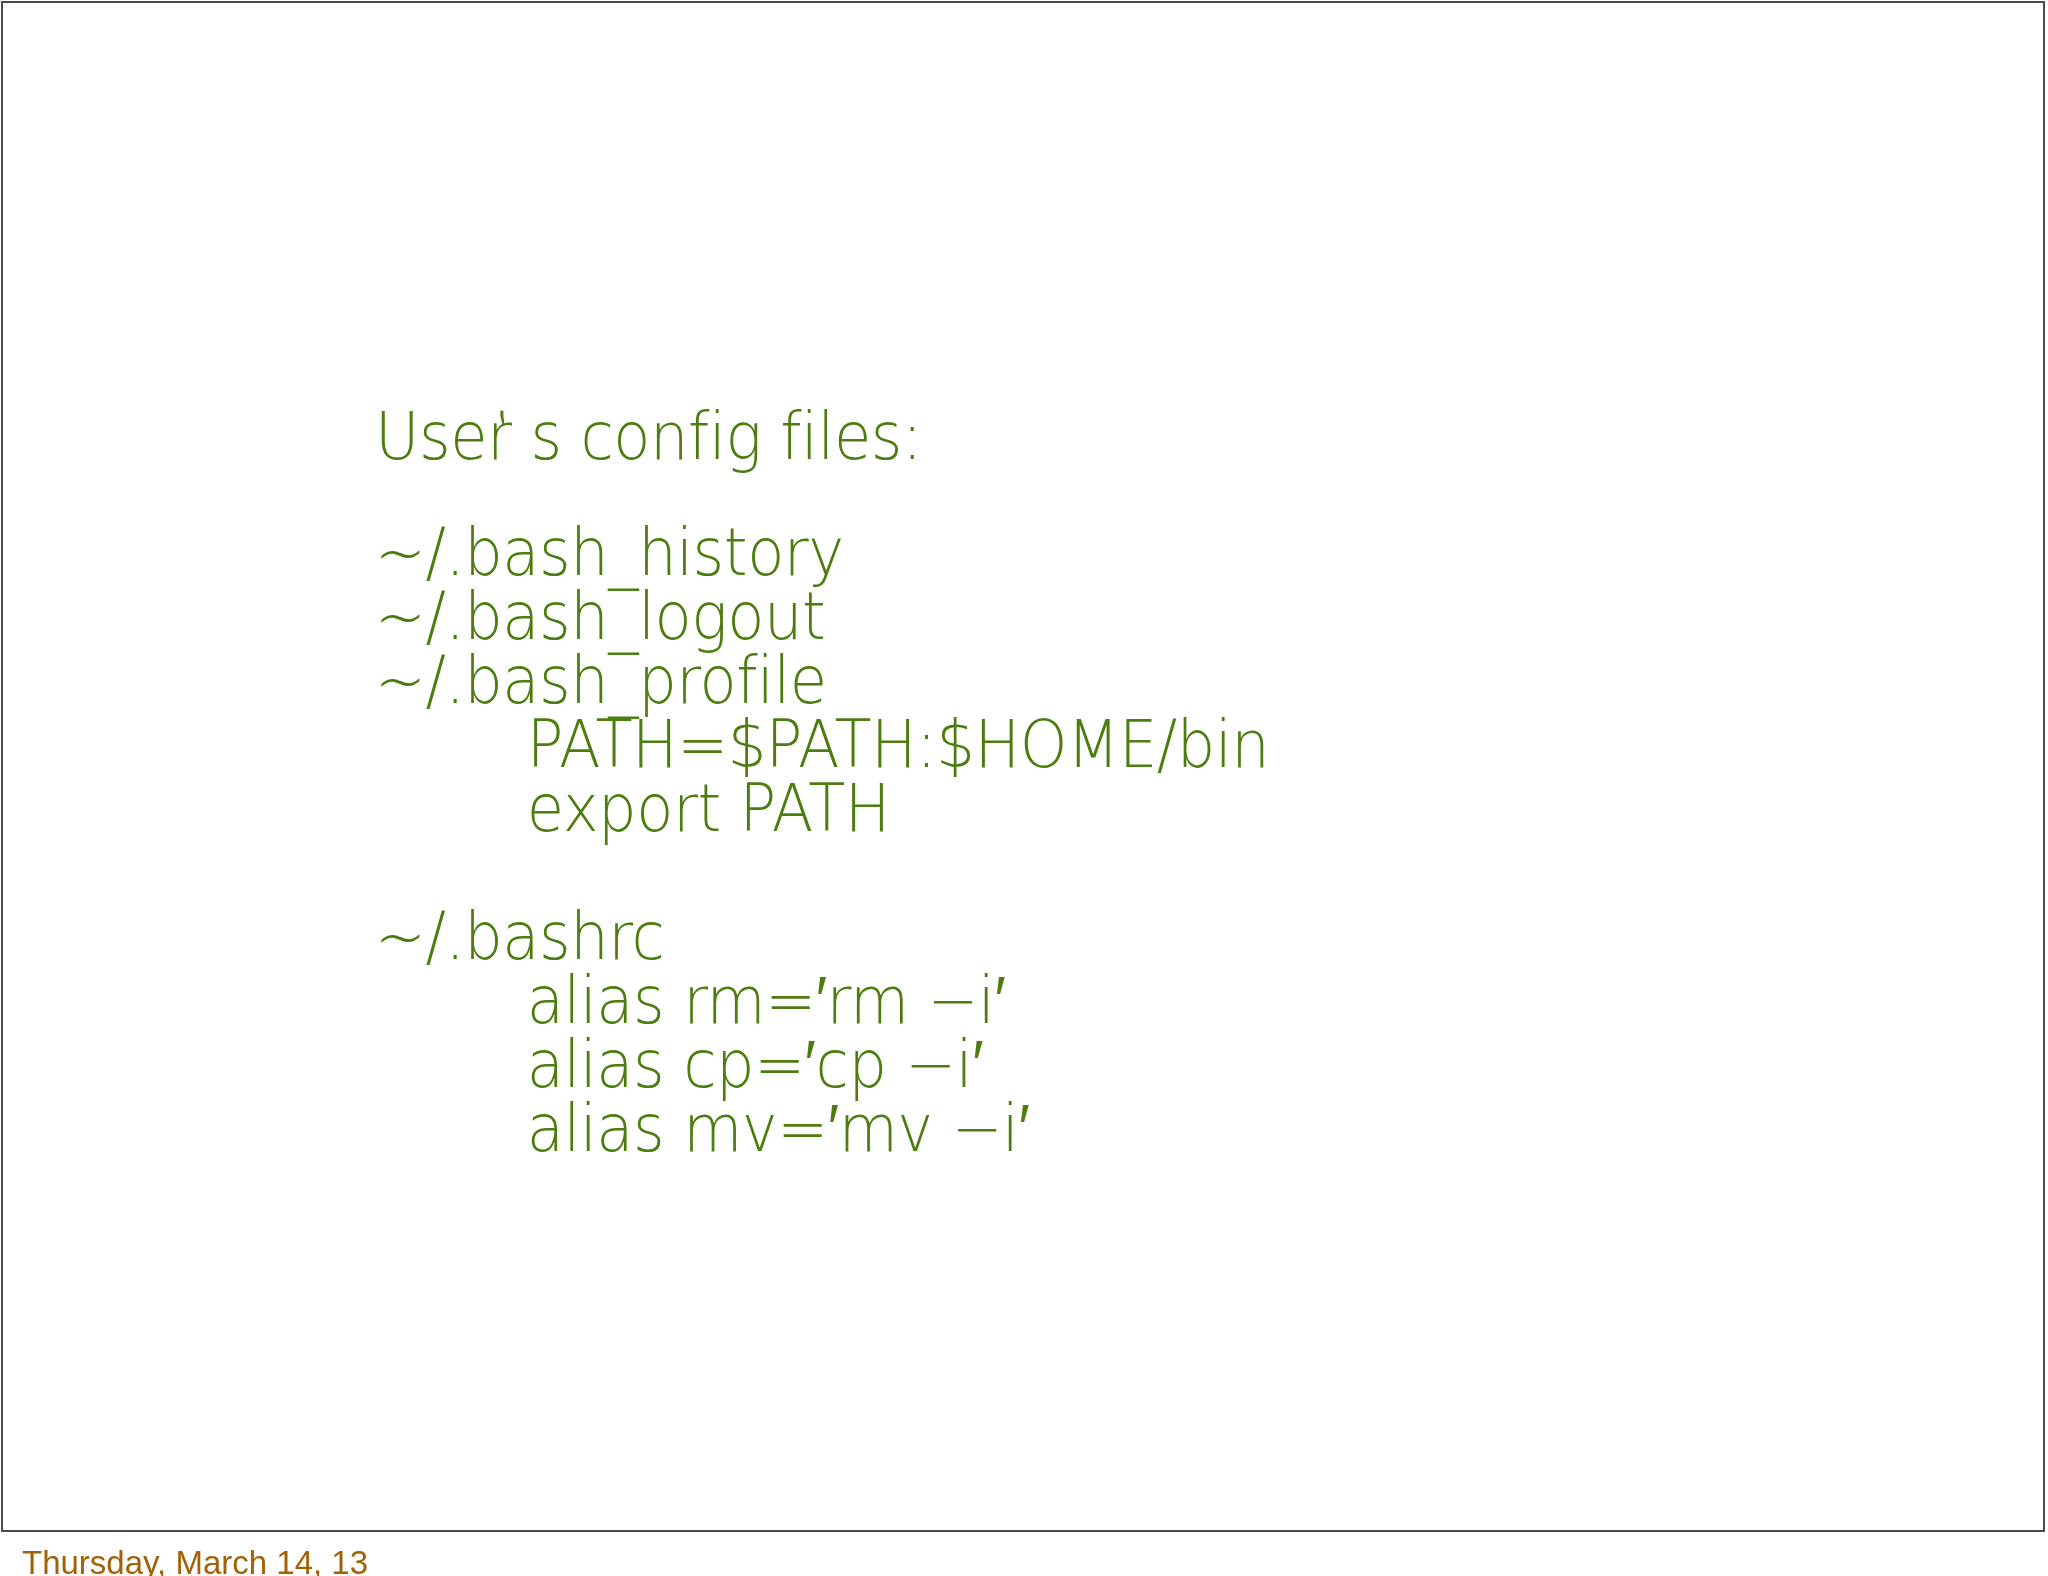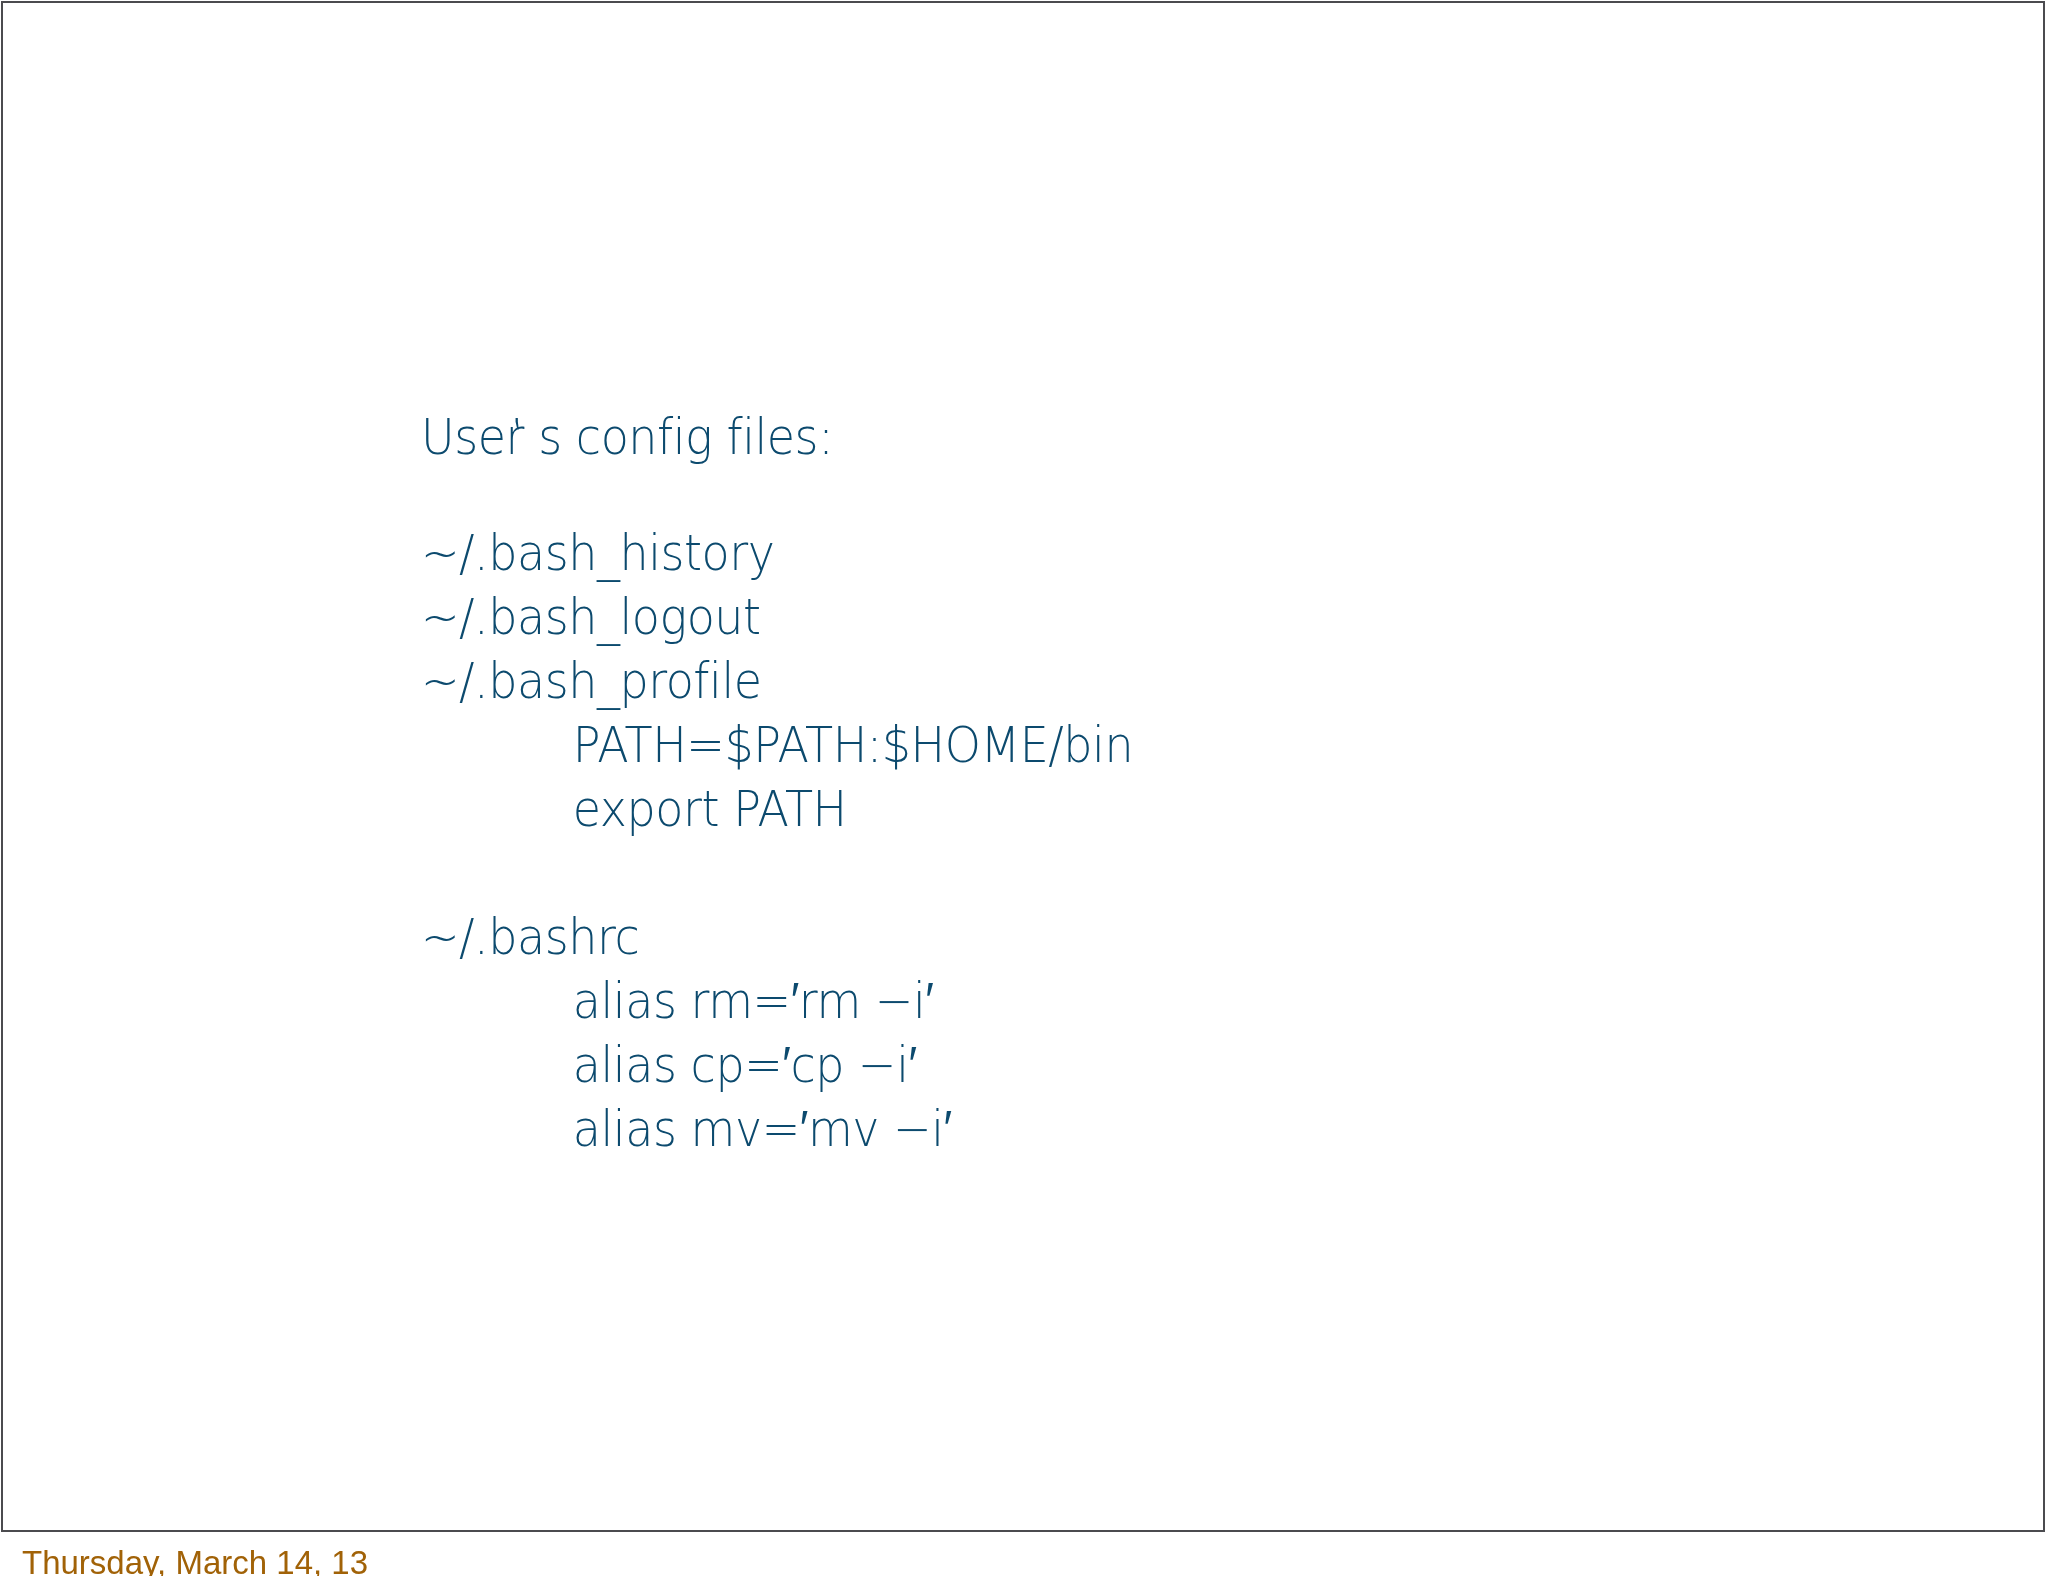--- a/index.html
+++ b/index.html
@@ -61,25 +61,24 @@
   }
 
   
   .body-block {
     position: absolute;
     left: 372px;
     top: 402px;
     width: 1600px;
     font-family: "DejaVu Sans", sans-serif;
     font-weight: 300;
-    font-size: 50px;
+    font-size: 66px;
     line-height: 64px;
-    color: #0c4a6e;
+    color: #4d7c0f;
     letter-spacing: -0.5px;
-    margin-left: 46px;
   }
   .body-line {
     white-space: pre;
     transform: scaleX(0.92);
     transform-origin: left center;
     height: 64px;
   }
   .body-line.lead {
     margin-bottom: 52px;
   }

